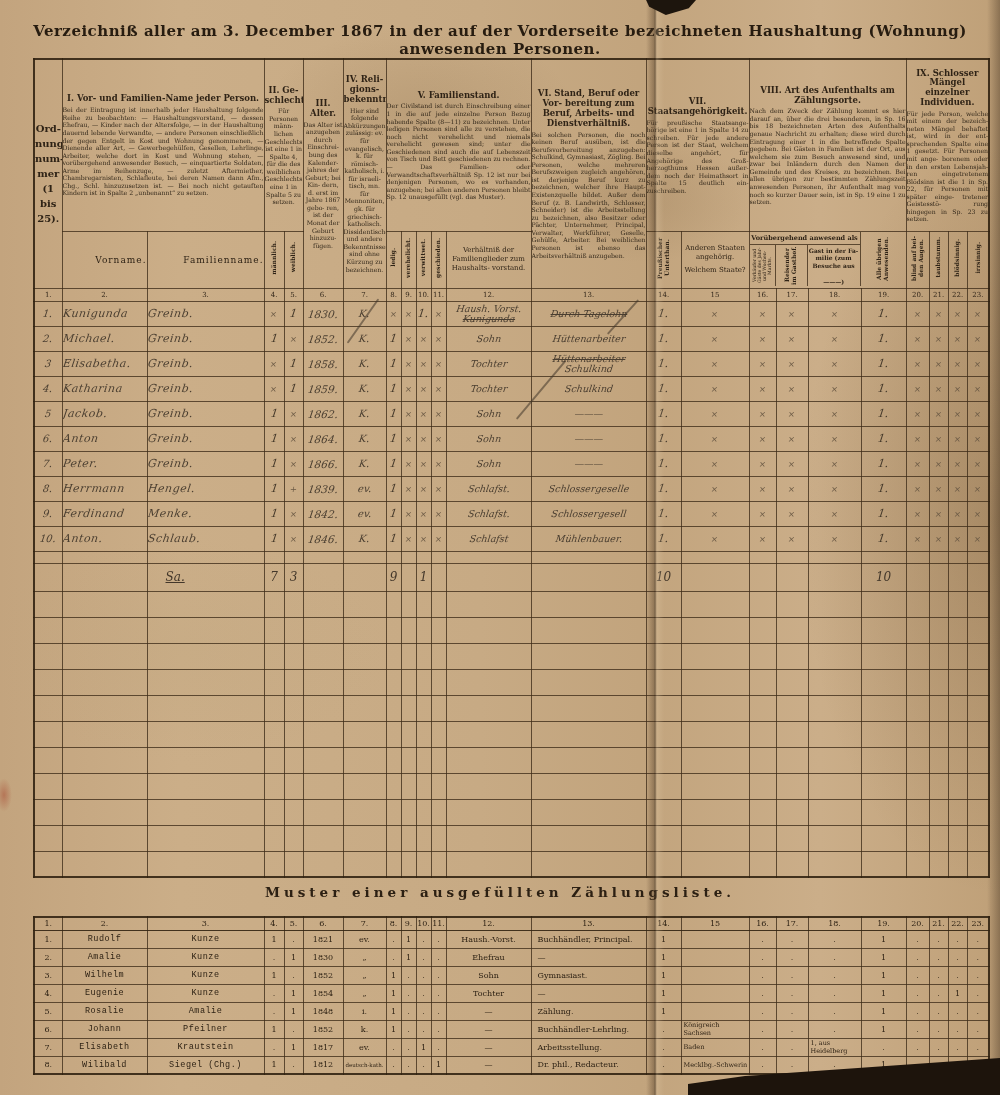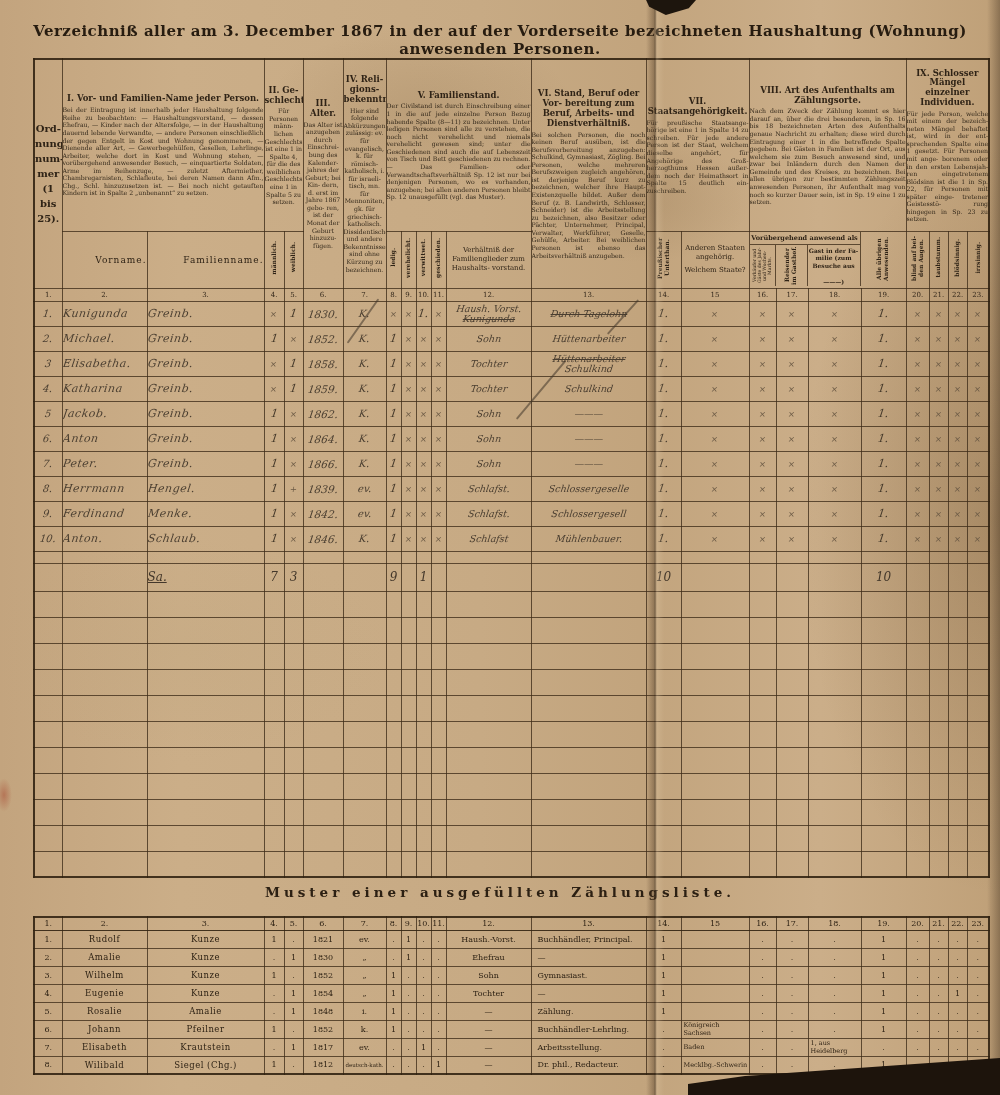--- a/index.html
+++ b/index.html
@@ -60,27 +60,27 @@
   td.mark{text-align:center;font-size:8.5px;color:#6b5a45;}
   td.mark.one{font-size:11px;color:#463a2b;font-style:italic;}
   td.year{text-align:center;font-style:italic;font-size:10.5px;}
   td.relc{text-align:center;font-style:italic;font-size:10px;}
   td.c12,td.c13{text-align:center;font-size:9.5px;}
   .line{display:block;line-height:1.05;transform:skewX(-8deg);font-style:italic;}
   .strike{text-decoration:line-through;text-decoration-thickness:1.2px;}
   .gap-row td{height:12px;}
   .sum-row td{height:28px;border-top:1.6px solid rgba(50,36,18,.9);font-size:12px;
     font-style:italic;color:#43372a;text-align:center;vertical-align:top;padding-top:3px;}
-  .sum-row td.lbl{text-align:left;text-decoration:underline;}
+  .sum-row td.lbl{text-align:left;padding-left:18px;text-decoration:underline;}
   .empty-row td{height:26px;border-top:1px solid rgba(62,44,24,.42);border-bottom:1px solid rgba(62,44,24,.42);}
 
   
   .muster-sheet td{border-top:none;border-bottom:none;height:18px;font-size:8px;color:#2e2214;text-align:center;}
   .muster-sheet .h-num td{height:13px;border-bottom:1.6px solid rgba(50,35,18,.9);border-top:none;}
-  .muster-sheet td.name{font-size:8.5px;}
+  .muster-sheet td.name{font-size:8.5px;font-family:Liberation Mono, monospace;}
   .muster-sheet td.small{font-size:5.5px;}
   .muster-sheet td.staat{font-size:6.5px;text-align:left;padding-left:2px;}
   .muster-sheet td.beruf{text-align:left;padding-left:6px;}
 
   
   .crease{position:absolute;top:0;left:646px;width:18px;height:1095px;pointer-events:none;
     background:linear-gradient(90deg, transparent 0%, rgba(74,52,30,.38) 42%, rgba(46,32,18,.5) 50%,
                rgba(226,204,170,.28) 60%, transparent 100%);}
   .tear-top{position:absolute;left:644px;top:0;width:52px;height:15px;background:#1d150d;
     clip-path:polygon(4% 0,100% 0,86% 55%,42% 100%,10% 45%);}

